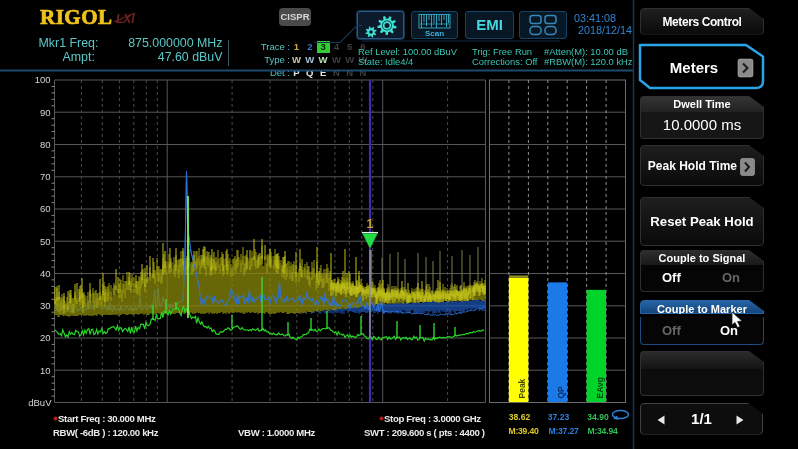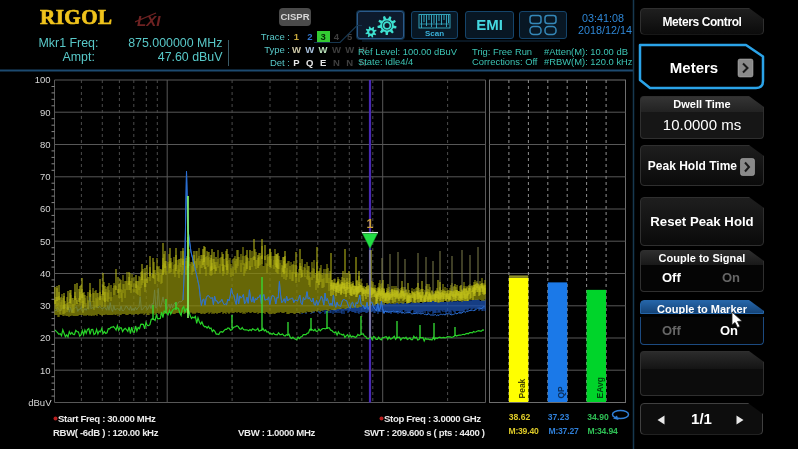--- a/index.html
+++ b/index.html
@@ -6,30 +6,30 @@
 .abs{position:absolute}
 .cy{color:#58c8c8}
 .teal{color:#3cc4b4}
 .btn{position:absolute;border:1px solid #15446a;border-radius:3px;background:#081724}
 .mbtn{position:absolute;left:640px;width:124px;background:linear-gradient(180deg,#232323,#0c0c0c);border:1px solid #2f2f2f;border-radius:4px;color:#fff;font-weight:bold;text-align:center}
 .chamfTR{clip-path:polygon(0 0, calc(100% - 15px) 0, 100% 11px, 100% 100%, 0 100%)}
 .tn{position:absolute;width:13px;text-align:center;font-weight:bold;font-size:9.5px;line-height:12px}
 </style></head><body>
 <div id="scr">
 <div class="abs" style="left:40px;top:5px;font-family:'Liberation Serif',serif;font-weight:bold;font-size:21px;color:#f0c31c;letter-spacing:0.5px;-webkit-text-stroke:0.7px #f0c31c">RIGOL</div>
-<div class="abs" style="left:137px;top:12px;font-style:italic;font-weight:bold;font-size:15px;color:#6e2222">LXI<svg class="abs" style="left:-2px;top:0" width="22" height="11">
+<div class="abs" style="left:116px;top:12px;font-style:italic;font-weight:bold;font-size:12px;color:#6e2222">LXI<svg class="abs" style="left:-2px;top:0" width="22" height="11">
         <line x1="0" y1="10" x2="21" y2="1" stroke="#6e2222" stroke-width="1.2"></line>
       </svg></div>
 <div class="abs cy" style="left:38.5px;top:37px;width:184px;font-size:12.4px;line-height:13.5px;text-align:right">
 <div><span style="float:left">Mkr1 Freq:</span>875.000000 MHz</div>
 <div style="clear:both"><span style="float:left;margin-left:24px">Ampt:</span>47.60 dBuV</div>
 </div>
 <div class="abs" style="left:228px;top:40px;width:1px;height:26px;background:#3a5a66"></div>
 <div class="abs" style="left:279px;top:8px;width:32px;height:18px;background:#4a4a4a;border-radius:4px;color:#d8d8d8;font-size:9.5px;font-weight:bold;text-align:center;line-height:18px">CISPR</div>
-<div class="abs" style="left:240px;top:31px;width:130px;height:40px;color:#58c8c8">
+<div class="abs" style="left:240px;top:41px;width:130px;height:40px;color:#58c8c8">
 <span class="abs" style="right:80px;top:0;font-size:9.5px;line-height:12px">Trace :</span>
 <span class="abs" style="right:80px;top:12.8px;font-size:9.5px;line-height:12px">Type :</span>
 <span class="abs" style="right:80px;top:25.6px;font-size:9.5px;line-height:12px">Det :</span>
 <span class="tn" style="left:50.0px;top:0;color:#c8a83c">1</span>
       <span class="tn" style="left:63.30000000000001px;top:0;color:#3377cc">2</span>
       <span class="tn" style="left:89.89999999999998px;top:0;color:#3f3f3f">4</span>
       <span class="tn" style="left:103.19999999999999px;top:0;color:#3f3f3f">5</span>
       <span class="tn" style="left:116.5px;top:0;color:#3f3f3f">6</span>
       <span class="tn" style="left:76.60000000000002px;top:0;background:#33cc33;color:#052805">3</span>
       <span class="tn" style="left:50.0px;top:12.8px;color:#cfc9a8">W</span>
@@ -67,21 +67,21 @@
 <svg width="46" height="26" viewBox="0 0 46 26">
         <g fill="none" stroke="#3588b8" stroke-width="1.5">
           <rect x="10" y="3.5" width="11" height="8" rx="2.5"></rect>
           <rect x="25" y="3.5" width="11" height="8" rx="2.5"></rect>
           <rect x="10" y="14.5" width="11" height="8" rx="3.5"></rect>
           <rect x="25" y="14.5" width="11" height="8" rx="3.5"></rect>
         </g>
       </svg>
 </div>
 <div class="abs" style="left:560px;top:12px;width:72px;text-align:right;font-size:10.8px;line-height:12px;color:#2e86d4">
-      <div style="margin-right:8px">03:41:08</div>
+      <div style="margin-right:16px">03:41:08</div>
       <div>2018/12/14</div>
     </div>
 <div class="abs teal" style="left:358px;top:46.5px;font-size:9.4px;line-height:10.8px">Ref Level: 100.00 dBuV<br>State: Idle4/4</div>
 <div class="abs teal" style="left:472px;top:46.5px;font-size:9.4px;line-height:10.8px">Trig: Free Run<br>Corrections: Off</div>
 <div class="abs teal" style="left:544px;top:46.5px;font-size:9.4px;line-height:10.8px">#Atten(M): 10.00 dB<br>#RBW(M): 120.0 kHz</div>
 <svg class="abs" width="798" height="449" style="left:0;top:0">
 <path d="M0 70.5 H633" stroke="#1c4a70" stroke-width="2" fill="none"></path>
 <path d="M633.5 0 V449" stroke="#17384f" stroke-width="1.5" fill="none"></path>
 <path d="M314 42.5 H340 L357 25.5 H362" stroke="#16364f" stroke-width="1.2" fill="none"></path>
 <path d="M362 41 H560" stroke="#122c42" stroke-width="1" fill="none"></path>

